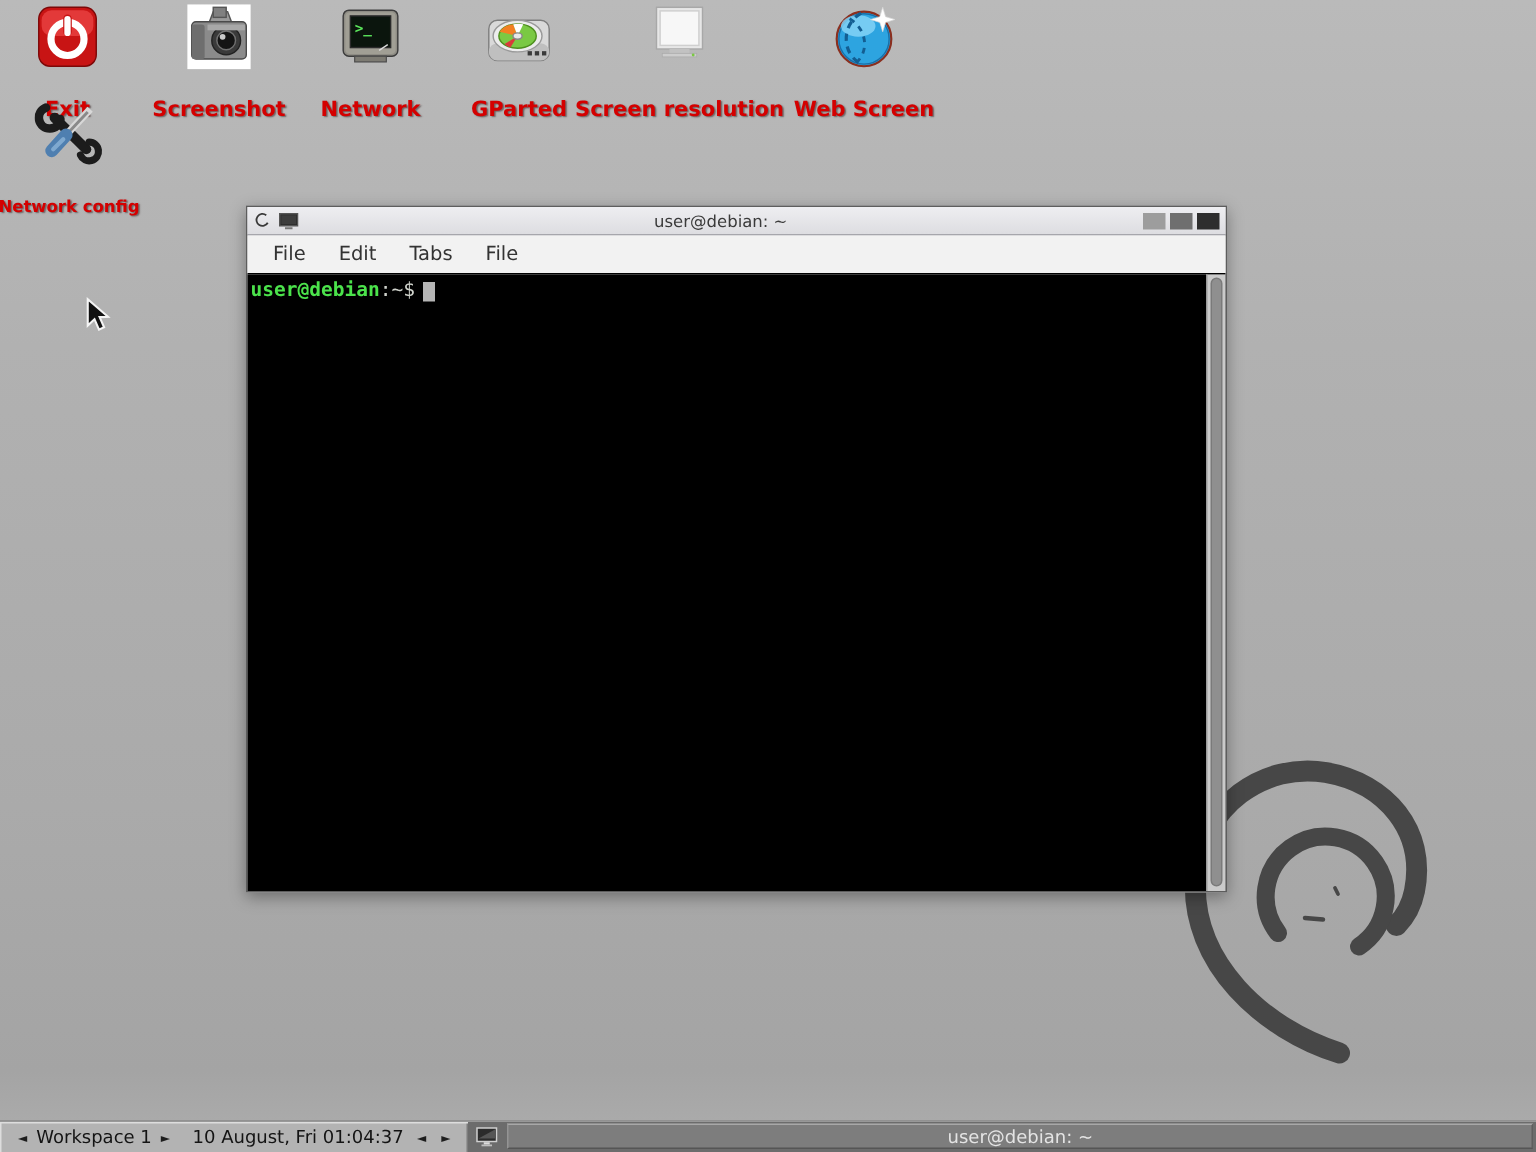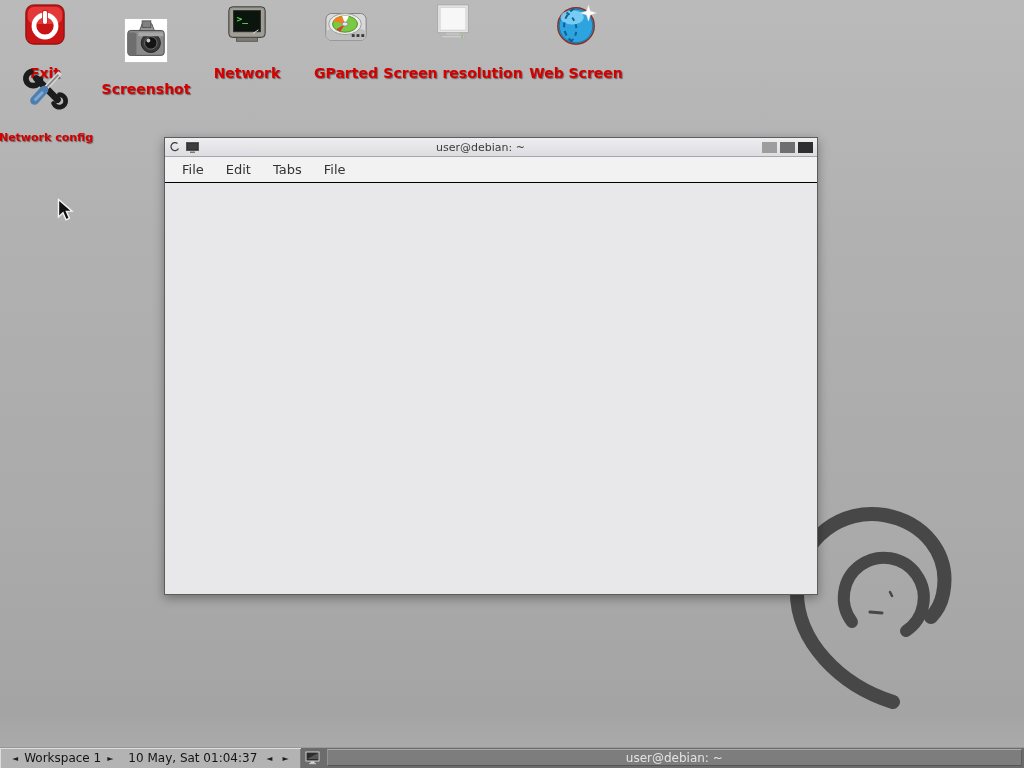--- a/index.html
+++ b/index.html
@@ -11,21 +11,21 @@
   }
 
   
   .desktop-icon { position:absolute; display:flex; flex-direction:column; align-items:center; cursor:pointer; }
   .desktop-icon .ic { width:46px; height:46px; }
   .desktop-icon .lbl {
     margin-top:18px; font-weight:bold; font-size:14px; color:#d40000;
     text-shadow:1px 1px 1px rgba(50,30,30,.55); white-space:nowrap; line-height:15px;
   }
   #icon-exit        { left:12px;  top:2px;  width:66px; }
-  #icon-screenshot  { left:101px; top:18px;  width:90px;justify-content:flex-end; }
+  #icon-screenshot  { left:101px; top:2px;  width:90px;justify-content:flex-end; }
   #icon-terminal    { left:207px; top:2px;  width:80px; }
   #icon-gparted     { left:311px; top:2px;  width:70px; }
   #icon-screenres   { left:388px; top:2px;  width:130px;}
   #icon-webbrowser  { left:521px; top:2px;  width:110px;}
   #icon-netconfig   { left:6px;   top:66px; width:80px; }
   #icon-netconfig .lbl { font-size:11px; }
 
   
   #watermark { position:absolute; left:770px; top:492px; }
 
@@ -211,28 +211,34 @@
     </div>
   </div>
 
   <div class="menubar">
     <span class="menu-item">File</span>
     <span class="menu-item">Edit</span>
     <span class="menu-item">Tabs</span>
     <span class="menu-item">File</span>
   </div>
 
+  <div class="term-body">
+    <div class="term-content"><span class="prompt-user">user@debian</span><span class="prompt-rest">:</span><span class="prompt-rest">~</span><span class="prompt-rest">$</span><span class="cursor-block"></span></div>
+    <div class="term-scrollbar">
+      <div class="scroll-thumb"></div>
+    </div>
+  </div>
 </div>
 
 <div class="taskbar">
   <div class="tb-left">
     <span class="tb-arrow">◄</span>
     <span class="tb-workspace">Workspace 1</span>
     <span class="tb-arrow">►</span>
-    <span class="tb-clock">10 May, Sat 01:04:37</span>
+    <span class="tb-clock">10 August, Fri 01:04:37</span>
     <span class="tb-clock-arrows">
       <span class="tb-arrow">◄</span>
       <span class="tb-arrow">►</span>
     </span>
   </div>
   <div class="show-desktop">
     <svg width="15" height="14" viewBox="0 0 15 14">
       <rect x="1" y="1" width="13" height="9" fill="#2b2b2b" stroke="#cfcfcf" stroke-width="1"></rect>
       <path d="M2 8 L13 2 L13 8 Z" fill="#555"></path>
       <rect x="5.5" y="10.5" width="4" height="1.5" fill="#dcdcdc"></rect>

